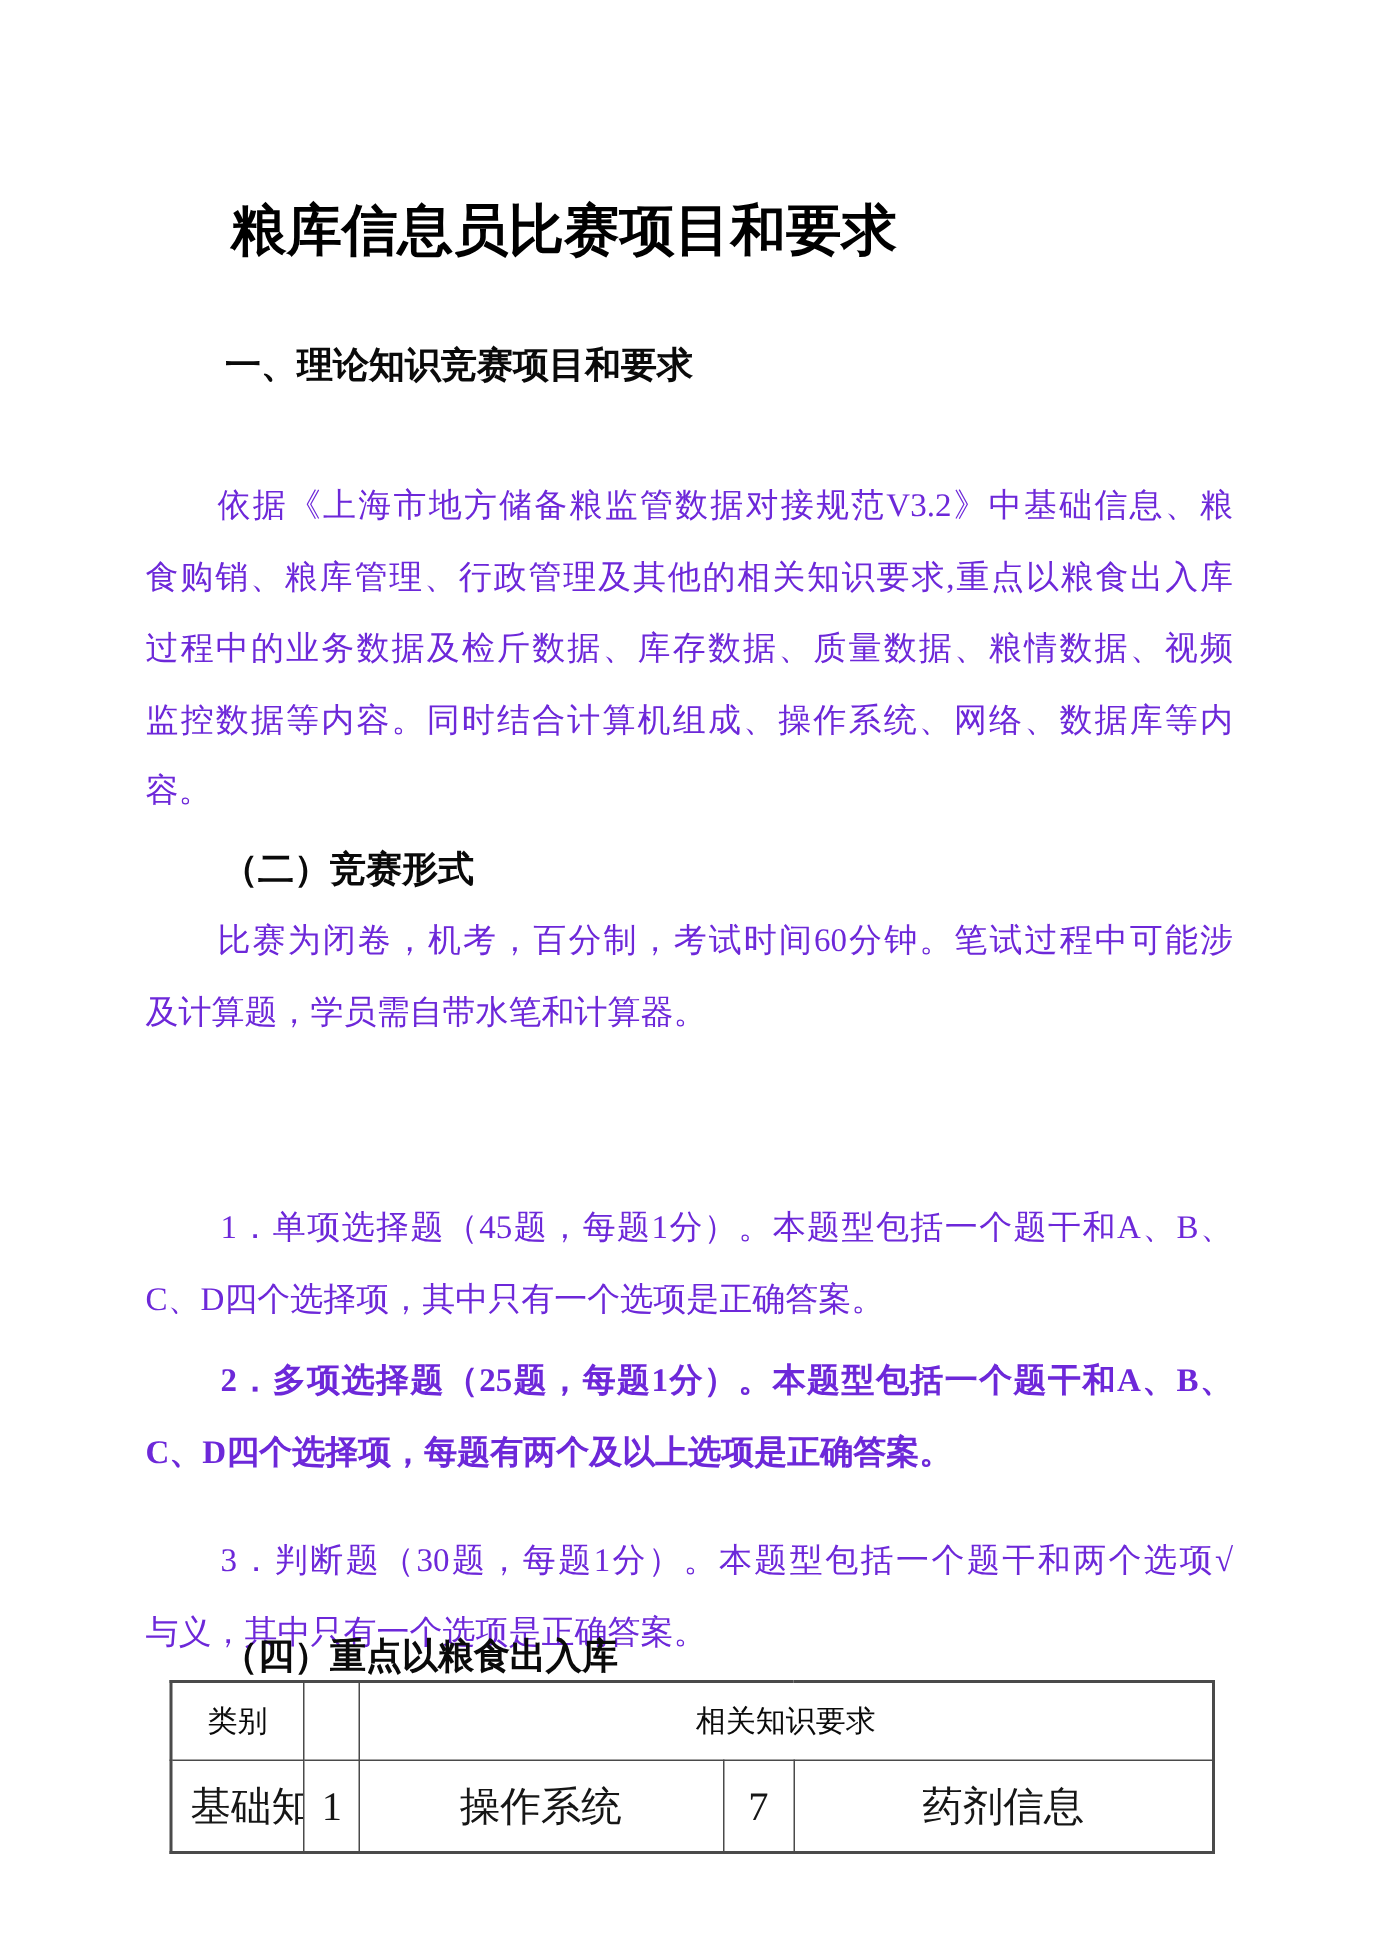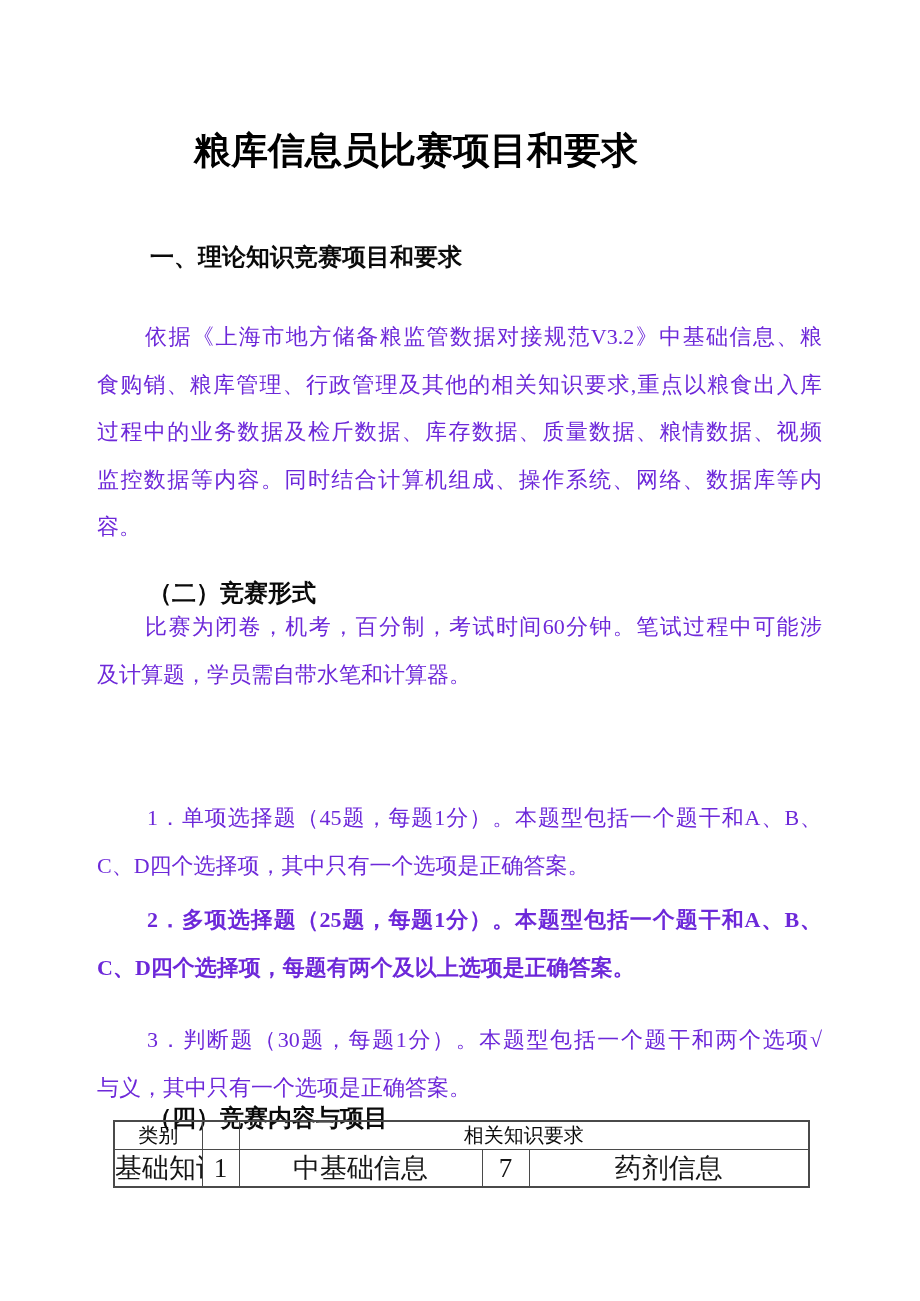--- a/index.html
+++ b/index.html
@@ -9,41 +9,39 @@
     height: 1301px;
     background: #ffffff;
     color: #111;
     font-family: "Liberation Serif", "DejaVu Serif", serif;
     overflow: hidden;
   }
   .doc-title {
     position: absolute;
     top: 126px; left: 0; width: 752px;
     text-align: center;
-    font-family: Liberation Mono, monospace;
+    font-family: Liberation Sans, sans-serif;
     font-weight: bold;
     font-size: 37px;
     line-height: 55px;
     color: #000;
-    margin-left: 40px;
   }
   .txtblock {
     position: absolute;
     left: 97px;
     width: 725px;
     font-size: 22px;
     line-height: 47.5px;
     color: #6d28d9;
   }
   .heading {
     font-weight: bold;
     font-size: 24px;
     line-height: 30px;
     color: #0a0a0a;
-    margin-top: 13px;
   }
   .h1 { top: 229px; text-indent: 53px; }
   .h2a { top: 274px; }
   .h2b { top: 565px; }
   .h2c { top: 709px; }
   .h2d { top: 1090px; }
   .h2a, .h2b, .h2c, .h2d { text-indent: 51px; }
   .p1 { top: 313px; }
   .p2 { top: 603px; }
   .p3 { top: 744px; }
@@ -63,21 +61,21 @@
     top: 1120px;
     width: 695px;
     border-collapse: collapse;
     table-layout: fixed;
     border: 2px solid #4a4a4a;
   }
   table.content-table td {
     border: 1px solid #4a4a4a;
     text-align: center;
     vertical-align: middle;
-    padding: 0;
+    padding: 12px;
     overflow: hidden;
     white-space: nowrap;
   }
   tr.t-head td {
     height: 26px;
     font-family: "Liberation Sans", "DejaVu Sans", sans-serif;
     font-size: 20px;
     color: #0a0a0a;
   }
   tr.t-row td {
@@ -123,39 +121,39 @@
   <div class="txtblock para items i2">
       <div class="line">2．多项选择题（25题，每题1分）。本题型包括一个题干和A、B、</div>
       <div class="line">C、D四个选择项，每题有两个及以上选项是正确答案。</div>
     </div>
 
   <div class="txtblock para items i3">
       <div class="line">3．判断题（30题，每题1分）。本题型包括一个题干和两个选项√</div>
       <div class="line">与义，其中只有一个选项是正确答案。</div>
     </div>
 
-  <div class="txtblock heading h2d">（四）竞赛内容与项目</div>
+  <div class="txtblock heading h2d">（四）重点以粮食出入库</div>
 
   <table class="content-table">
     <colgroup>
       <col style="width:88px">
       <col style="width:37px">
       <col style="width:243px">
       <col style="width:47px">
       <col style="width:280px">
     </colgroup>
     <tbody>
       <tr class="t-head">
         <td>类别</td>
         <td></td>
         <td colspan="3">相关知识要求</td>
       </tr>
       <tr class="t-row">
         <td>基础知识</td>
         <td>1</td>
-        <td>中基础信息</td>
+        <td>操作系统</td>
         <td>7</td>
         <td>药剂信息</td>
       </tr>
     </tbody>
   </table>
 
 </div>
 
 </body></html>

